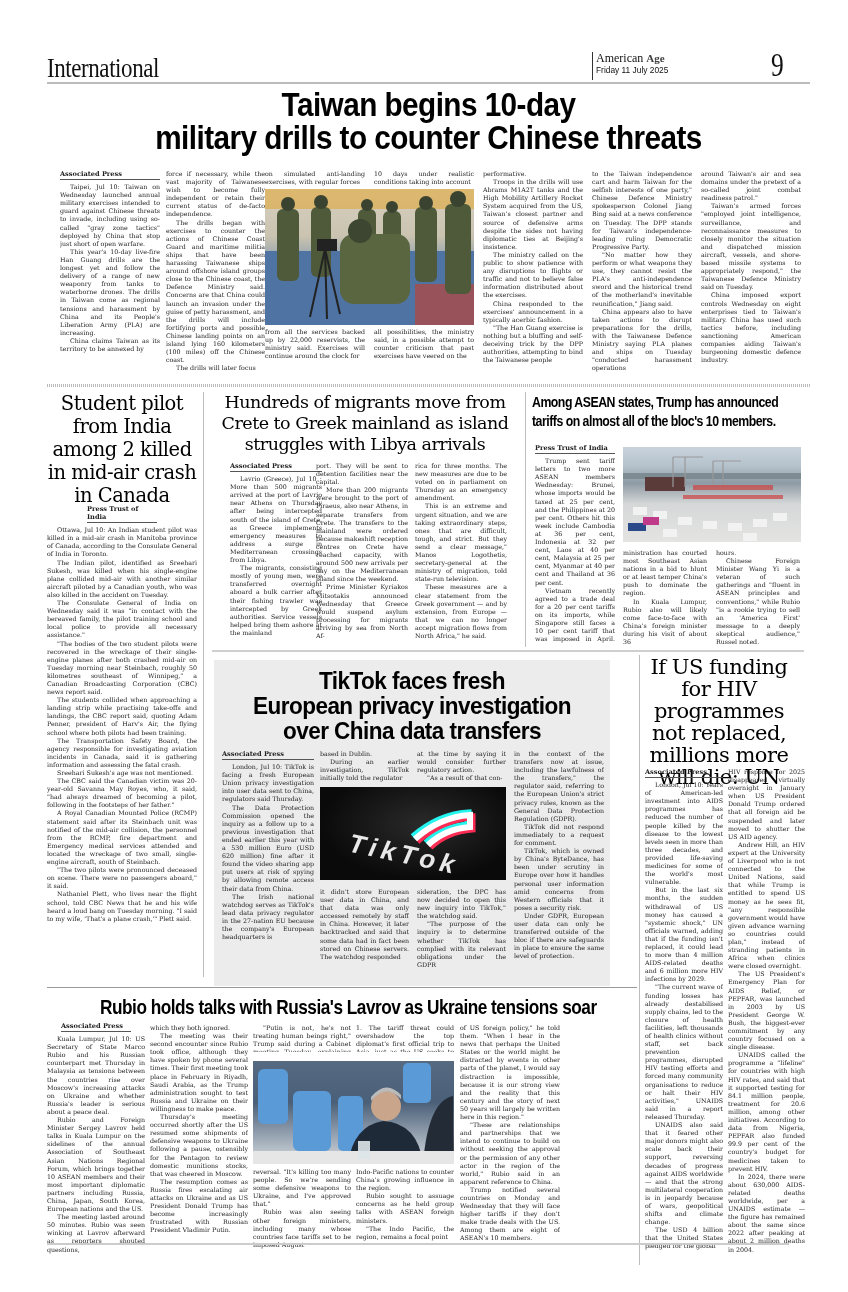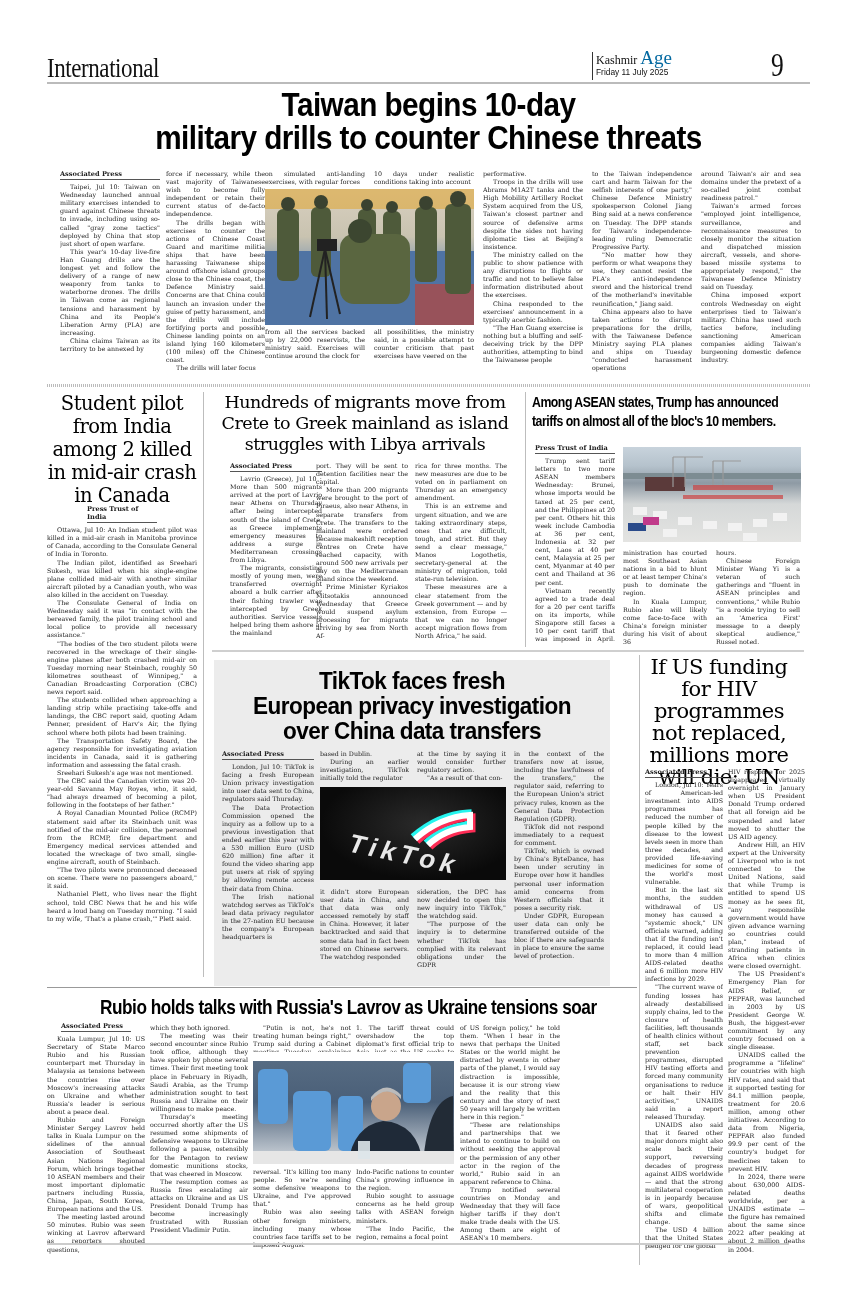--- a/index.html
+++ b/index.html
@@ -15,21 +15,21 @@
   .vline { position: absolute; width: 1px; background: #bdbdbd; }
   .sans-hl { font-family: "Liberation Sans", sans-serif; font-weight: bold; color: #000; text-align: center; letter-spacing: -0.6px; }
   .serif-hl { font-family: "DejaVu Serif", serif; font-weight: normal; color: #000; text-align: center; letter-spacing: -0.5px; }
 </style>
 </head>
 <body>
 
 <div class="abs" style="left:47px;top:52px;font-family:'Liberation Serif',serif;font-size:28px;transform:scaleX(0.82);transform-origin:left;letter-spacing:-0.5px;color:#111;">International</div>
 <div class="abs" style="left:592px;top:52px;border-left:1px solid #333;padding-left:3px;height:28px;">
   <div style="font-family:'Liberation Serif',serif;font-size:12px;line-height:12px;color:#111;">
-    <span>Kashmir </span><span style="color:#0369a1;font-size:19px;">Age</span>
+    <span>American </span><span style="color:#404040;font-size:11px;font-weight:bold;">Age</span>
   </div>
   <div style="font-family:'Liberation Sans',sans-serif;font-size:9.5px;line-height:12px;color:#111;transform:scaleX(0.88);transform-origin:left;white-space:nowrap;">Friday 11 July 2025</div>
 </div>
 <div class="abs" style="left:771px;top:46px;font-family:'Liberation Serif',serif;font-size:34px;color:#111;transform:scaleX(0.75);transform-origin:left;">9</div>
 <div class="abs" style="left:47px;top:82px;width:763px;height:2px;background:#bbb;"></div>
 
 <div class="abs sans-hl" style="left:47px;top:88px;width:763px;font-size:33px;line-height:33px;transform:scaleX(0.9);transform-origin:center;">
   <div>Taiwan begins 10-day</div>
   <div>military drills to counter Chinese threats</div>
 </div>

